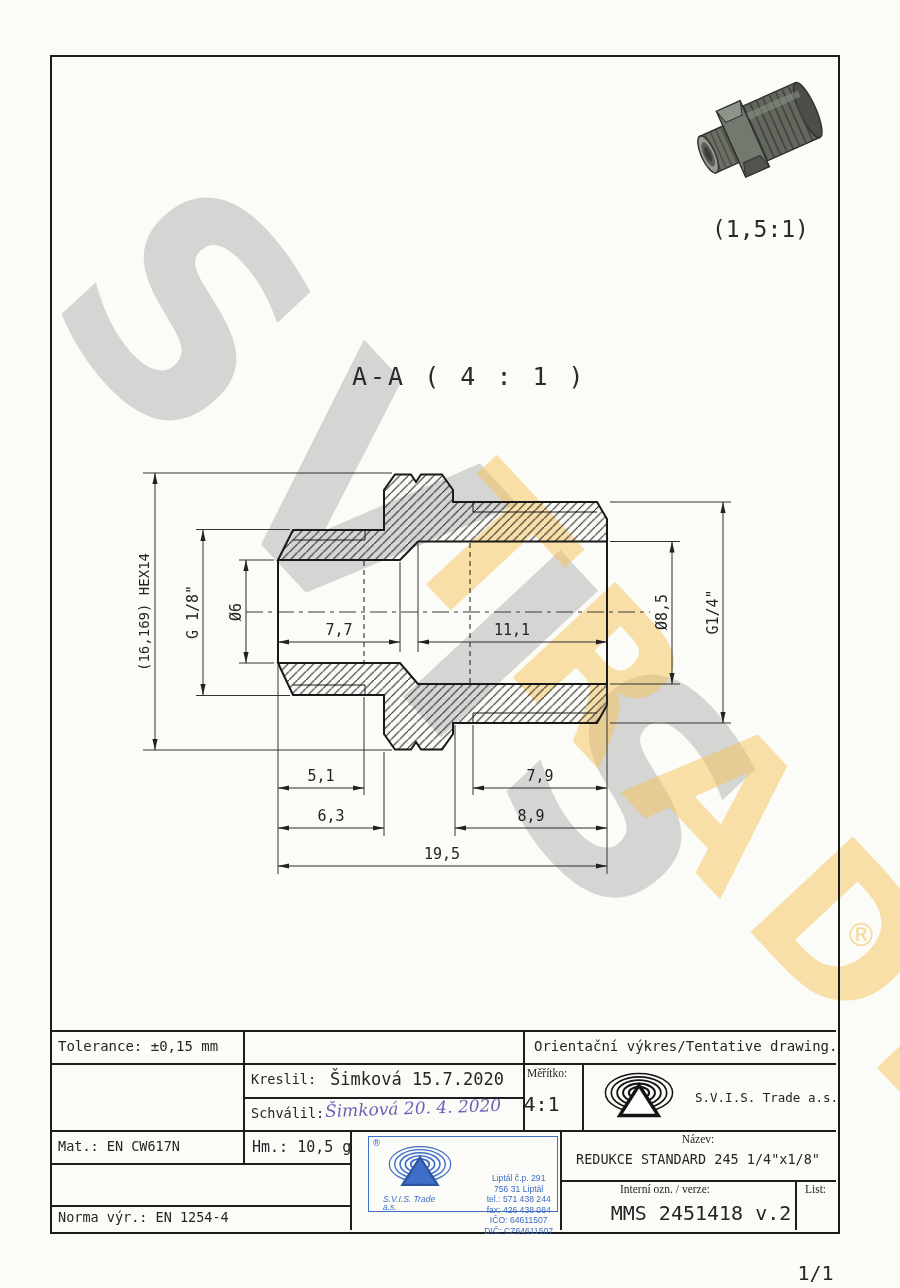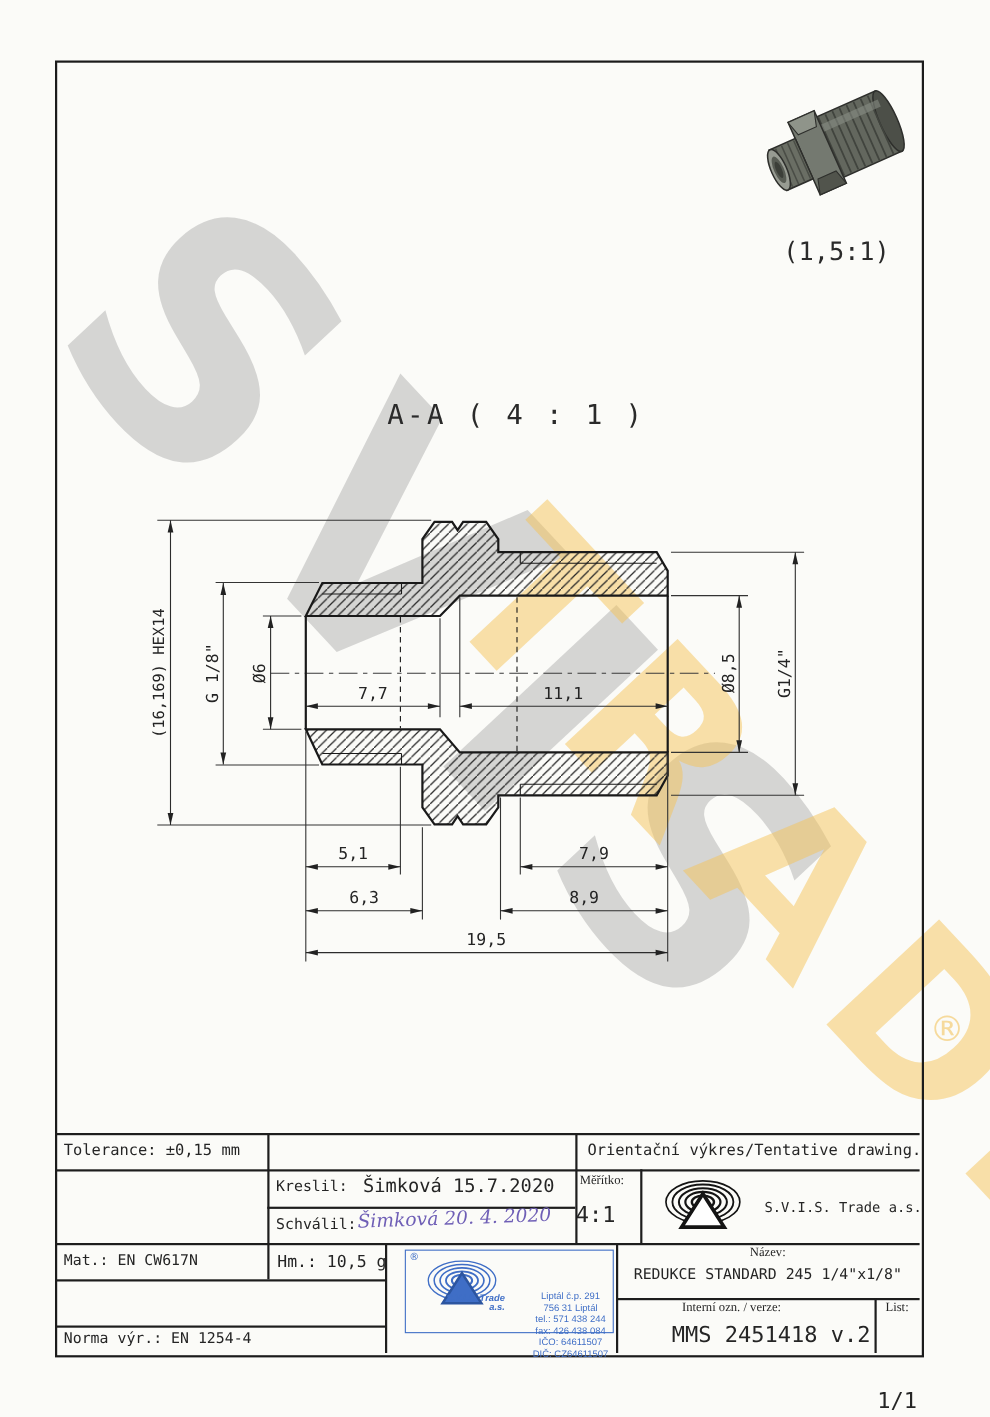--- a/index.html
+++ b/index.html
@@ -26,22 +26,22 @@
   .center{text-align:center;}
   .sig{font-family:"DejaVu Serif",serif;font-style:italic;color:#6f5fb6;
        transform:rotate(-2deg);font-size:17px;z-index:6;}
   
   .sec-title{left:352px;top:362px;font-size:25px;letter-spacing:3px;z-index:3;color:#2a2a2a;}
   .iso-label{left:712px;top:216px;width:110px;text-align:left;font-size:23px;z-index:3;color:#2a2a2a;}
   
   .stamp{left:368px;top:1136px;width:188px;height:74px;border:1.6px solid #3f6ec6;z-index:6;
          background:rgba(255,255,255,.1);}
   .stamp-r{position:absolute;left:3px;top:1px;font-size:9px;color:#3f6ec6;font-family:"DejaVu Sans",sans-serif;}
-  .stamp-co{position:absolute;left:14px;top:39px;font-size:8.5px;font-weight:bold;font-style:italic;
-            color:#3f6ec6;font-family:"Liberation Sans",sans-serif;width:76px;text-align:right;line-height:8px;}
+  .stamp-co{position:absolute;left:14px;top:58px;font-size:8.5px;font-weight:normal;font-style:italic;
+            color:#3f6ec6;font-family:"Liberation Sans",sans-serif;width:76px;text-align:left;line-height:8px;}
   .stamp-addr{position:absolute;right:4px;top:4px;text-align:center;font-size:8.6px;line-height:10.6px;
               color:#3f6ec6;font-family:"Liberation Sans",sans-serif;white-space:pre;margin-top:32px;}
   svg text{font-family:"DejaVu Sans Mono",monospace;fill:#242424;}
 </style>
 </head>
 <body>
 
 <div class="abs wm-svis">SVIS</div>
 <div class="abs wm-trade">TRADE</div>
 <div class="abs wm-reg">®</div>

